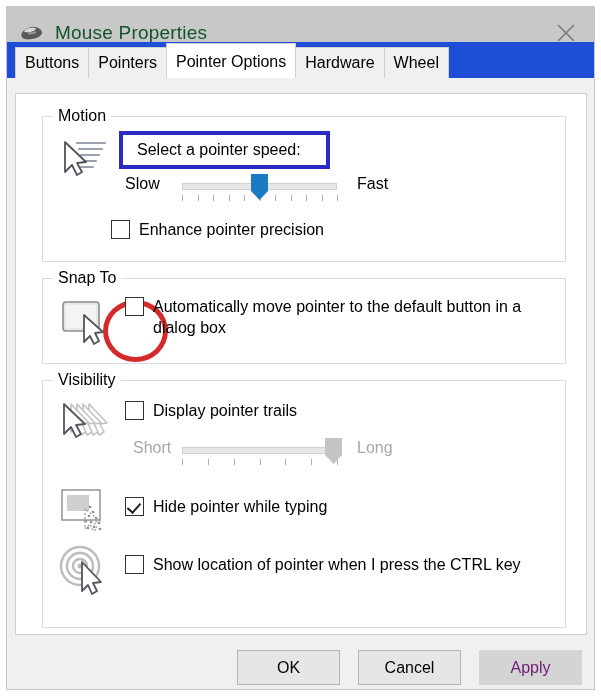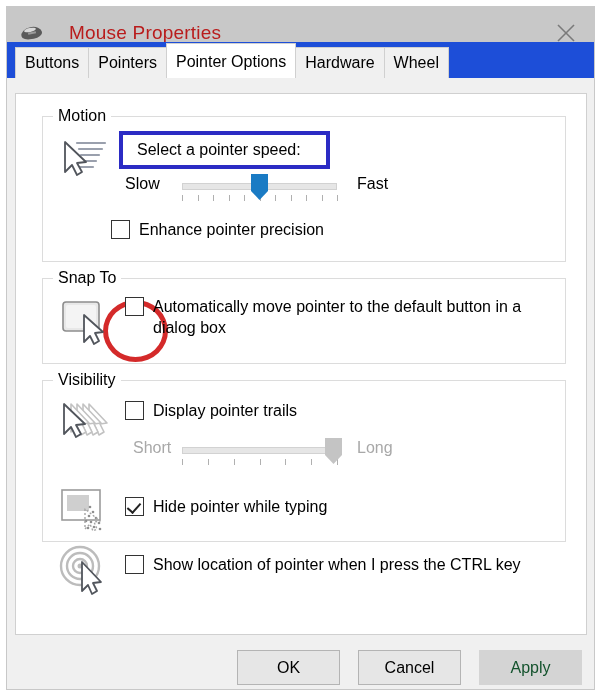--- a/index.html
+++ b/index.html
@@ -58,23 +58,23 @@
     transform: rotate(-12deg);
   }
   .title-icon .slit {
     position: absolute;
     left: 7px; top: 8px;
     width: 8px; height: 2px;
     background: #9a9a9a;
     transform: rotate(-12deg);
   }
   .title-text {
-    margin-left: 26px;
+    margin-left: 12px;
     font-size: 19px;
-    color: #b91c1c;
+    color: #14532d;
     letter-spacing: 0.2px;
     white-space: nowrap;
   }
   .close-btn {
     position: absolute;
     right: 0; top: 0;
     width: 56px; height: 51px;
     display: flex;
     align-items: center;
     justify-content: center;
@@ -141,21 +141,21 @@
     left: 10px;
     background: #ffffff;
     padding: 0 5px;
     font-size: 16px;
     color: #000;
     white-space: nowrap;
   }
 
   #group-motion    { left: 26px; top: 22px;  width: 524px; height: 146px; }
   #group-snapto    { left: 26px; top: 184px; width: 524px; height: 86px; }
-  #group-visibility{ left: 26px; top: 286px; width: 524px; height: 162px; }
+  #group-visibility{ left: 26px; top: 286px; width: 524px; height: 248px; }
 
   
   .row-icon {
     position: absolute;
     width: 56px;
     height: 48px;
   }
 
   
   .cb {
@@ -237,21 +237,21 @@
     box-sizing: border-box;
     font-size: 16px;
     color: #000;
     display: flex;
     align-items: center;
     justify-content: center;
   }
   .btn.disabled {
     background: #d4d4d4;
     border-color: #d4d4d4;
-    color: #14532d;
+    color: #701a75;
     text-align: right;
   }
 
   
   .anno-box {
     position: absolute;
     border: 4px solid #2b2bc4;
     box-sizing: border-box;
     background: #ffffff;
   }

